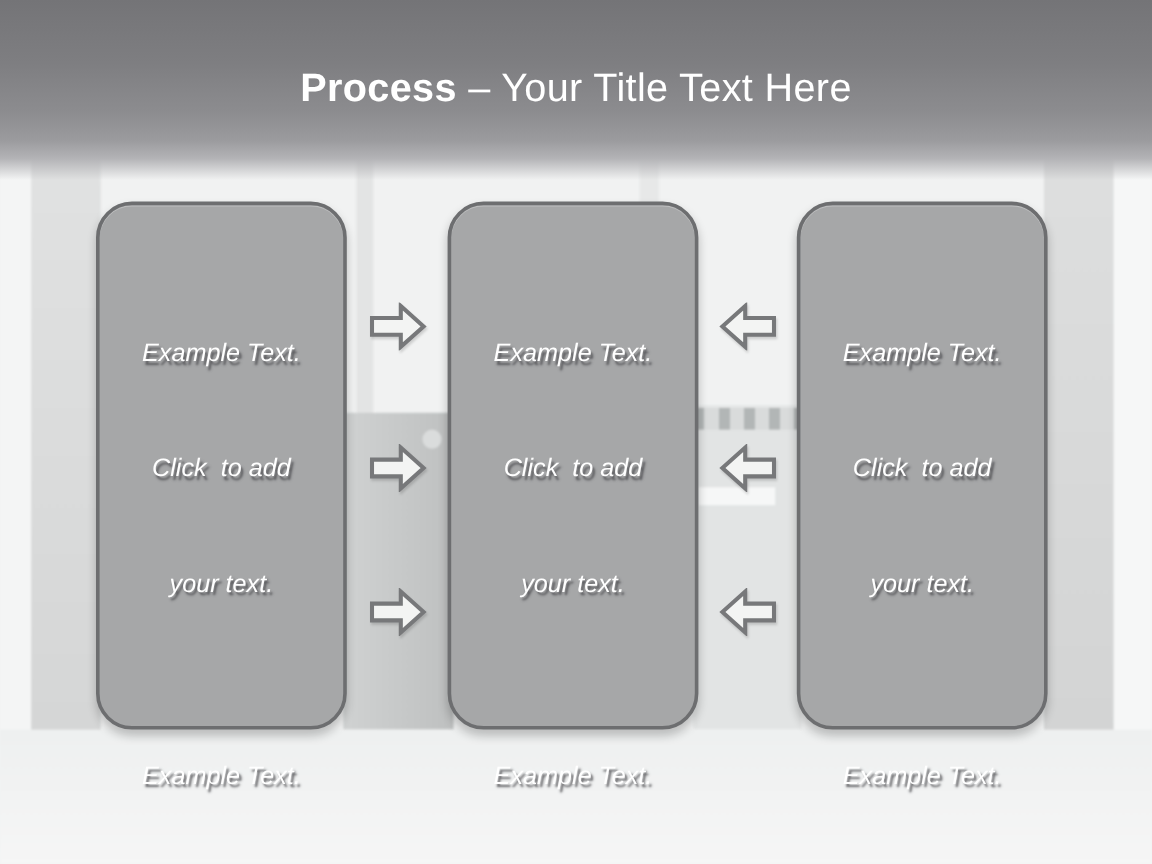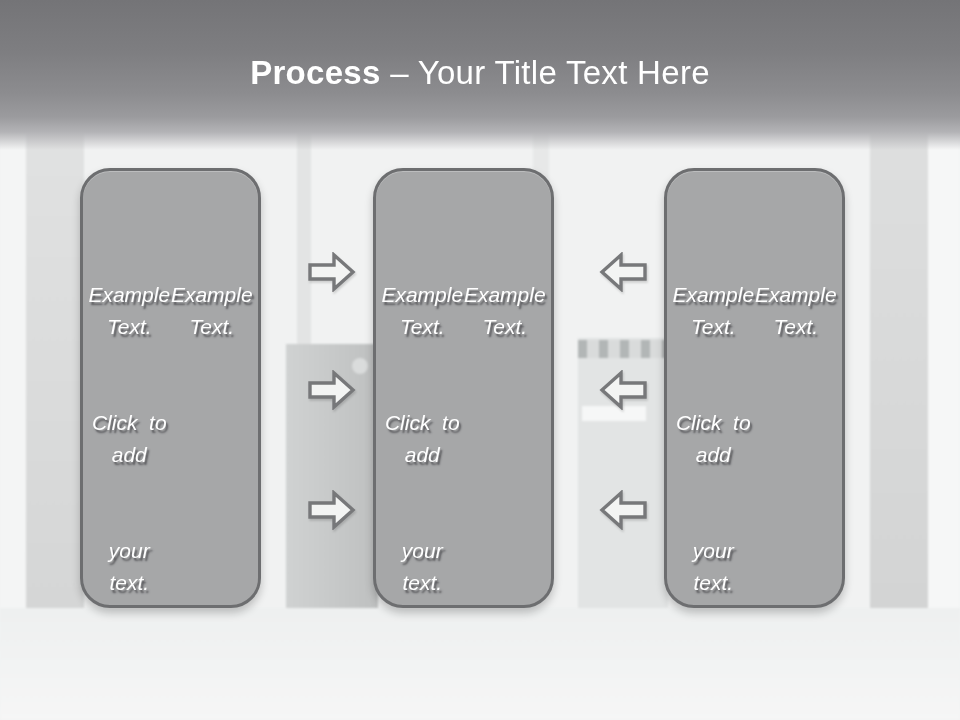--- a/index.html
+++ b/index.html
@@ -37,26 +37,26 @@
   .title {
     position:absolute; top:54px; left:0; width:960px;
     margin:0; text-align:center; color:#ffffff;
     font-size:33px; font-weight:400; white-space:pre;
     letter-spacing:0.3px;
   }
   .title .bold { font-weight:700; }
 
   
   .column {
-    position:absolute; top:168px; width:181px; height:440px;
+    position:absolute; top:168px; width:209px; height:440px;
     box-sizing:border-box;
     background:#a6a7a8;
     border:3px solid #6d6e70; border-radius:30px;
     box-shadow:0 5px 8px rgba(0,0,0,0.22), inset 0 1px 0 rgba(255,255,255,0.25);
-    display:flex; flex-direction:row; justify-content:space-between;
+    display:flex; flex-direction:column; justify-content:space-between;
     padding:44px 5px 30px 5px;
   }
   .column-1 { left:80px; }
   .column-2 { left:373px; }
   .column-3 { left:664px; }
 
   .text-block {
     text-align:center; color:#ffffff;
     font-style:italic; font-size:21px; line-height:32px;
     text-shadow:2px 3px 2px rgba(72,72,75,0.85);

